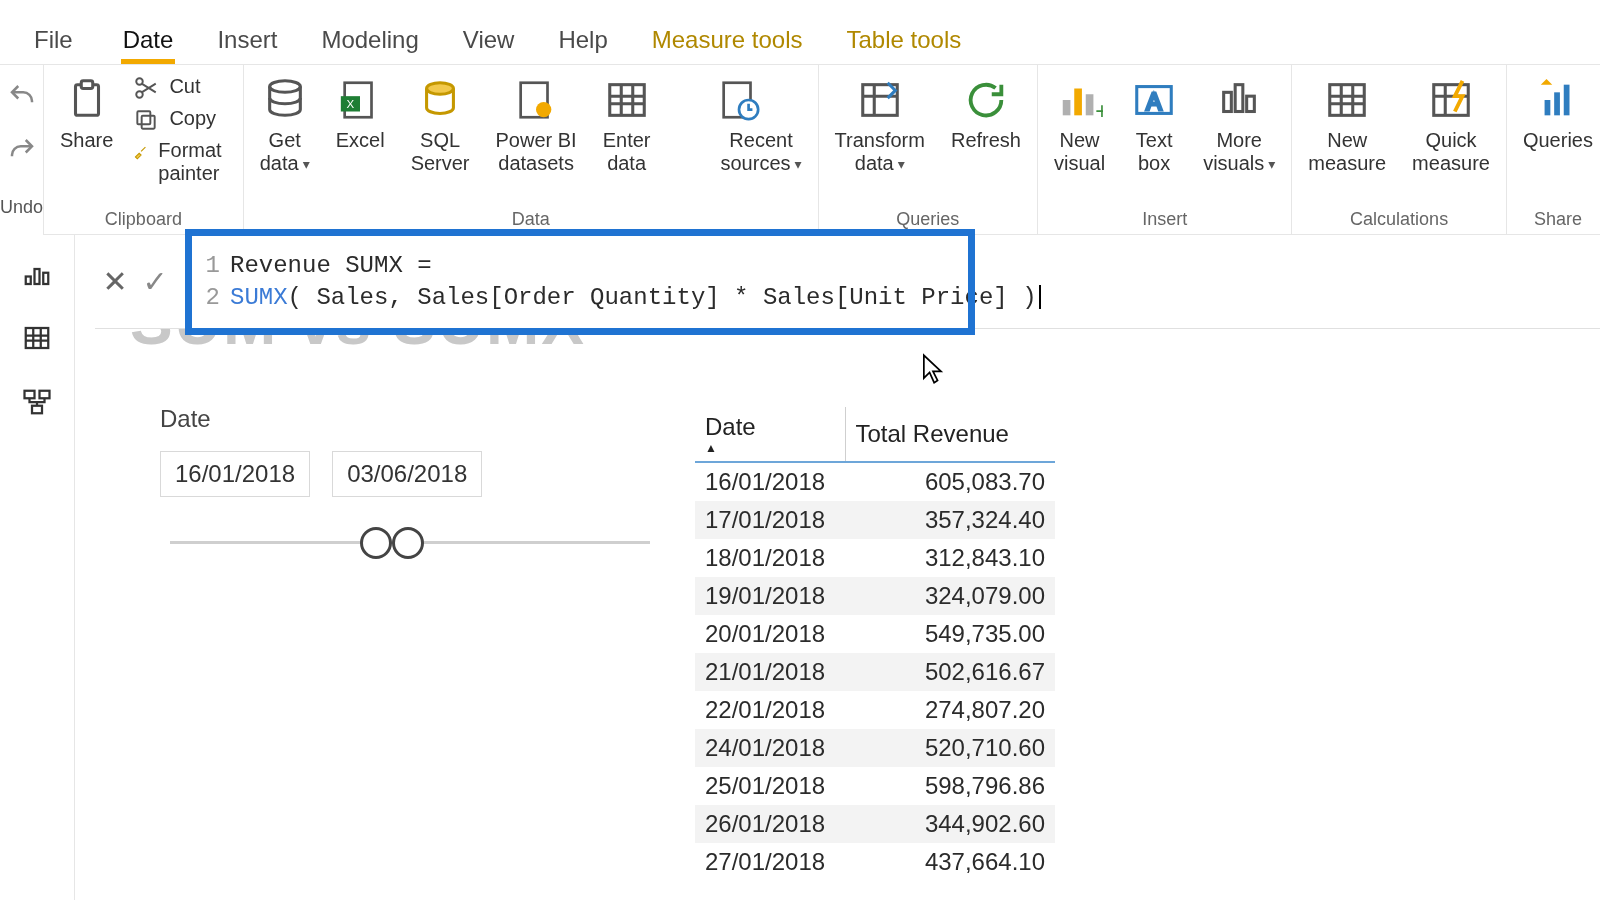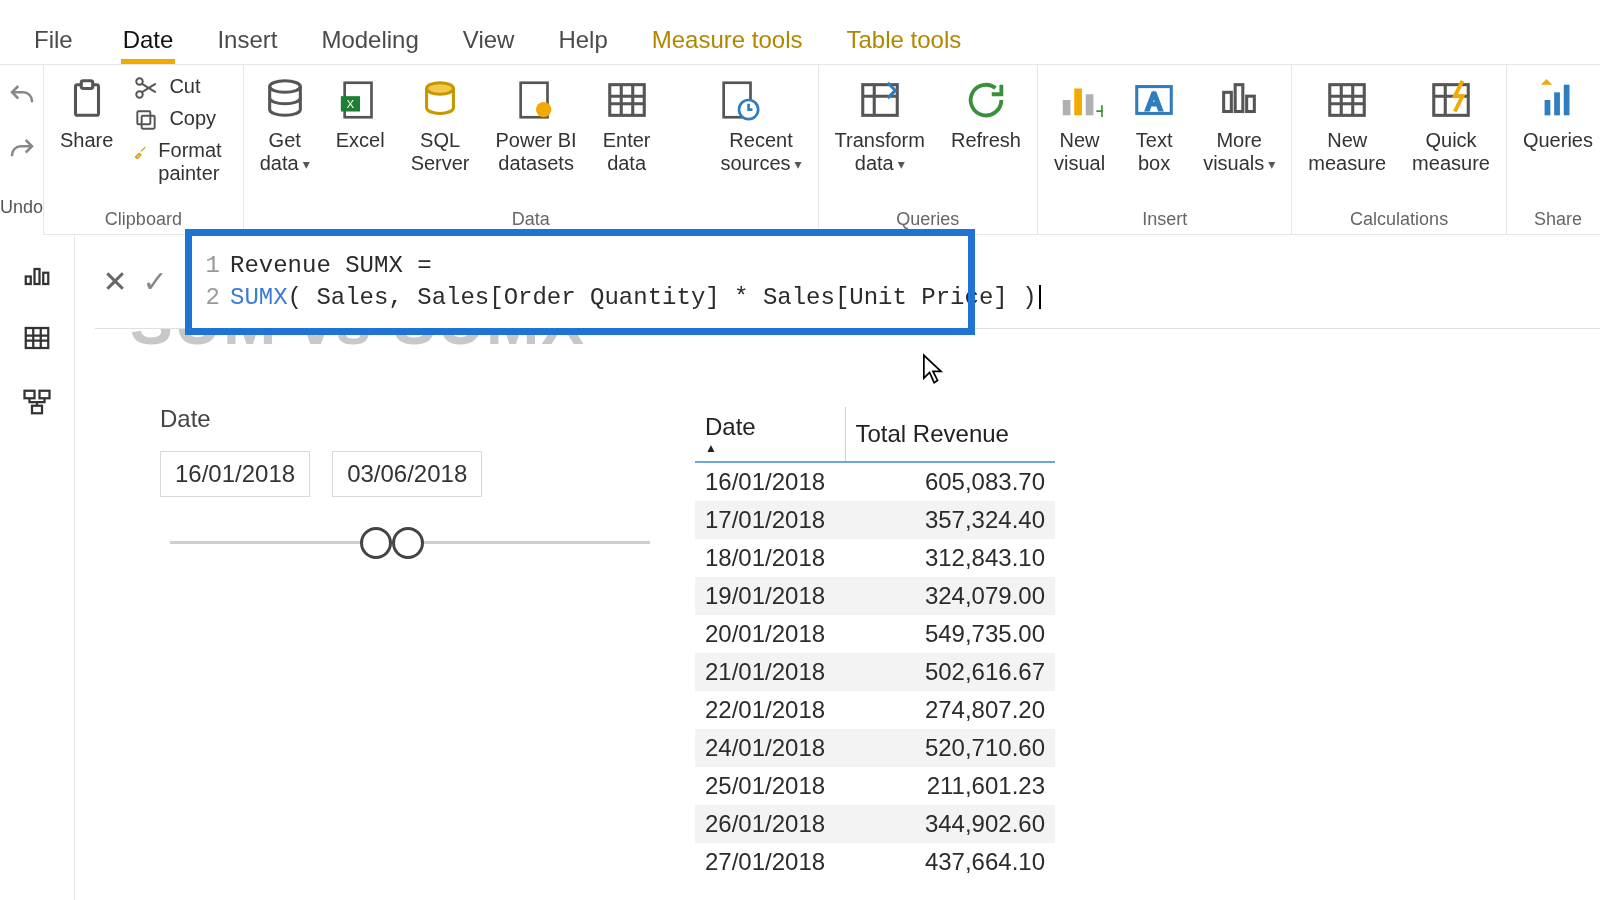--- a/index.html
+++ b/index.html
@@ -413,21 +413,21 @@
             <tr>
               <td>22/01/2018</td>
               <td>274,807.20</td>
             </tr>
             <tr>
               <td>24/01/2018</td>
               <td>520,710.60</td>
             </tr>
             <tr>
               <td>25/01/2018</td>
-              <td>211,601.23</td>
+              <td>598,796.86</td>
             </tr>
             <tr>
               <td>26/01/2018</td>
               <td>344,902.60</td>
             </tr>
             <tr>
               <td>27/01/2018</td>
               <td>437,664.10</td>
             </tr>
           </tbody>

